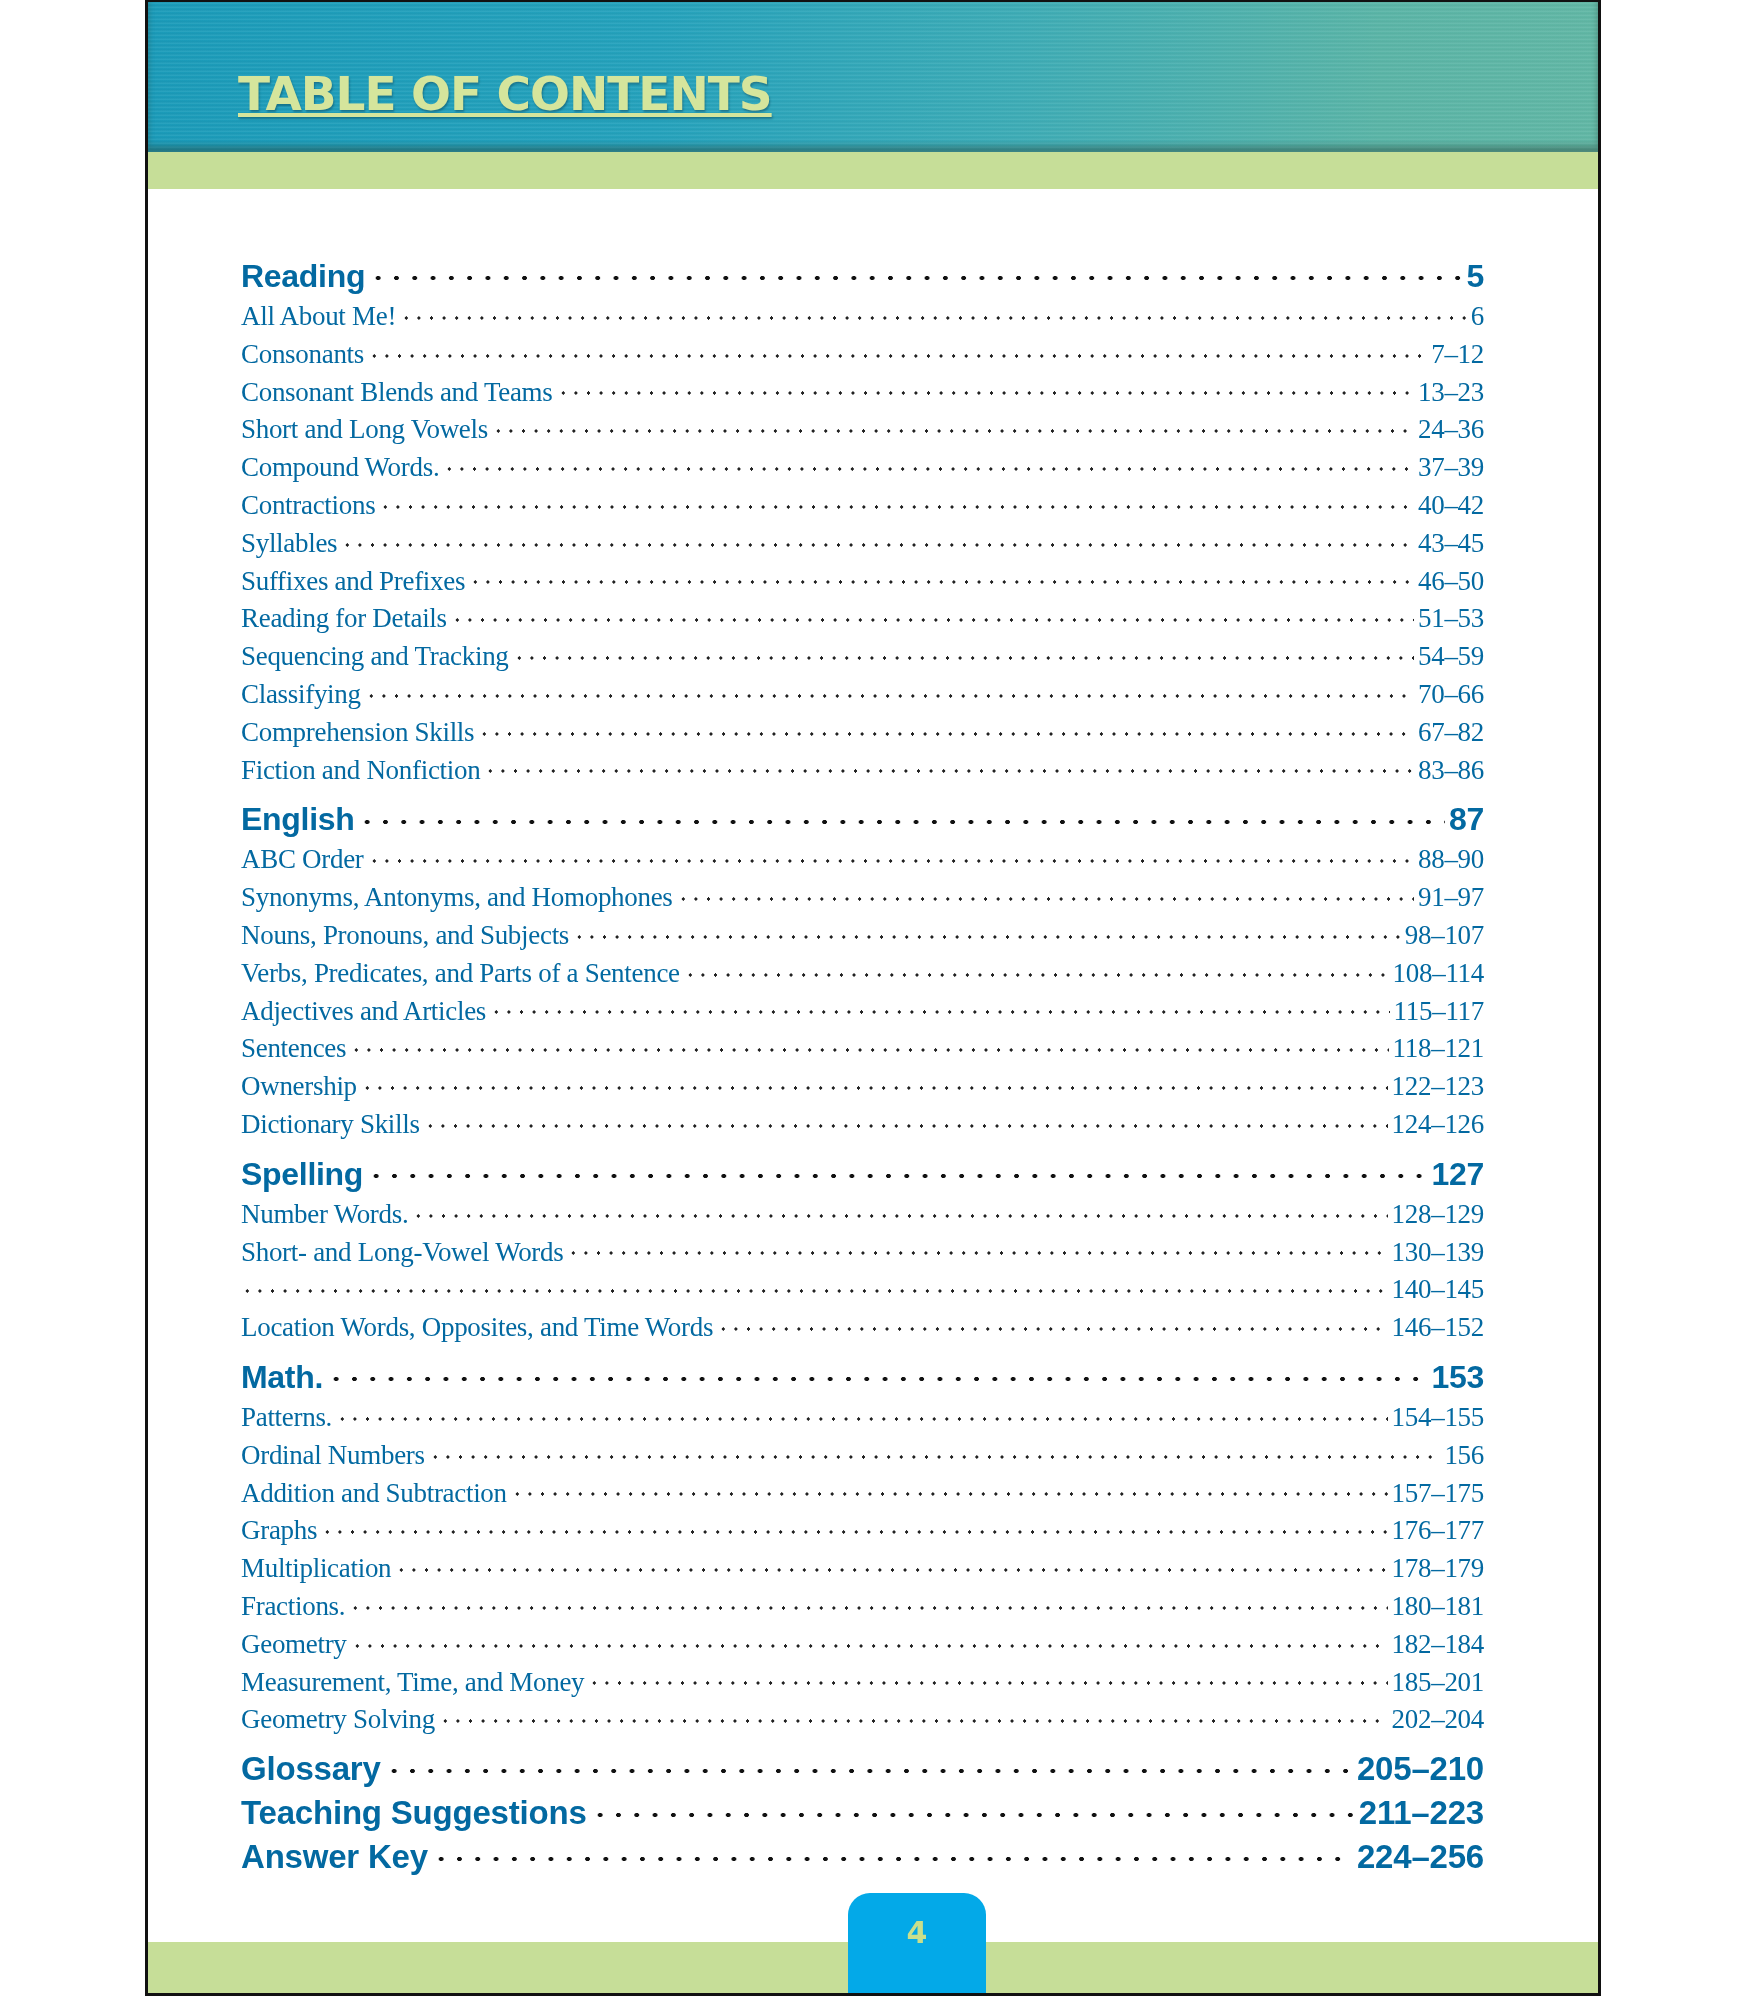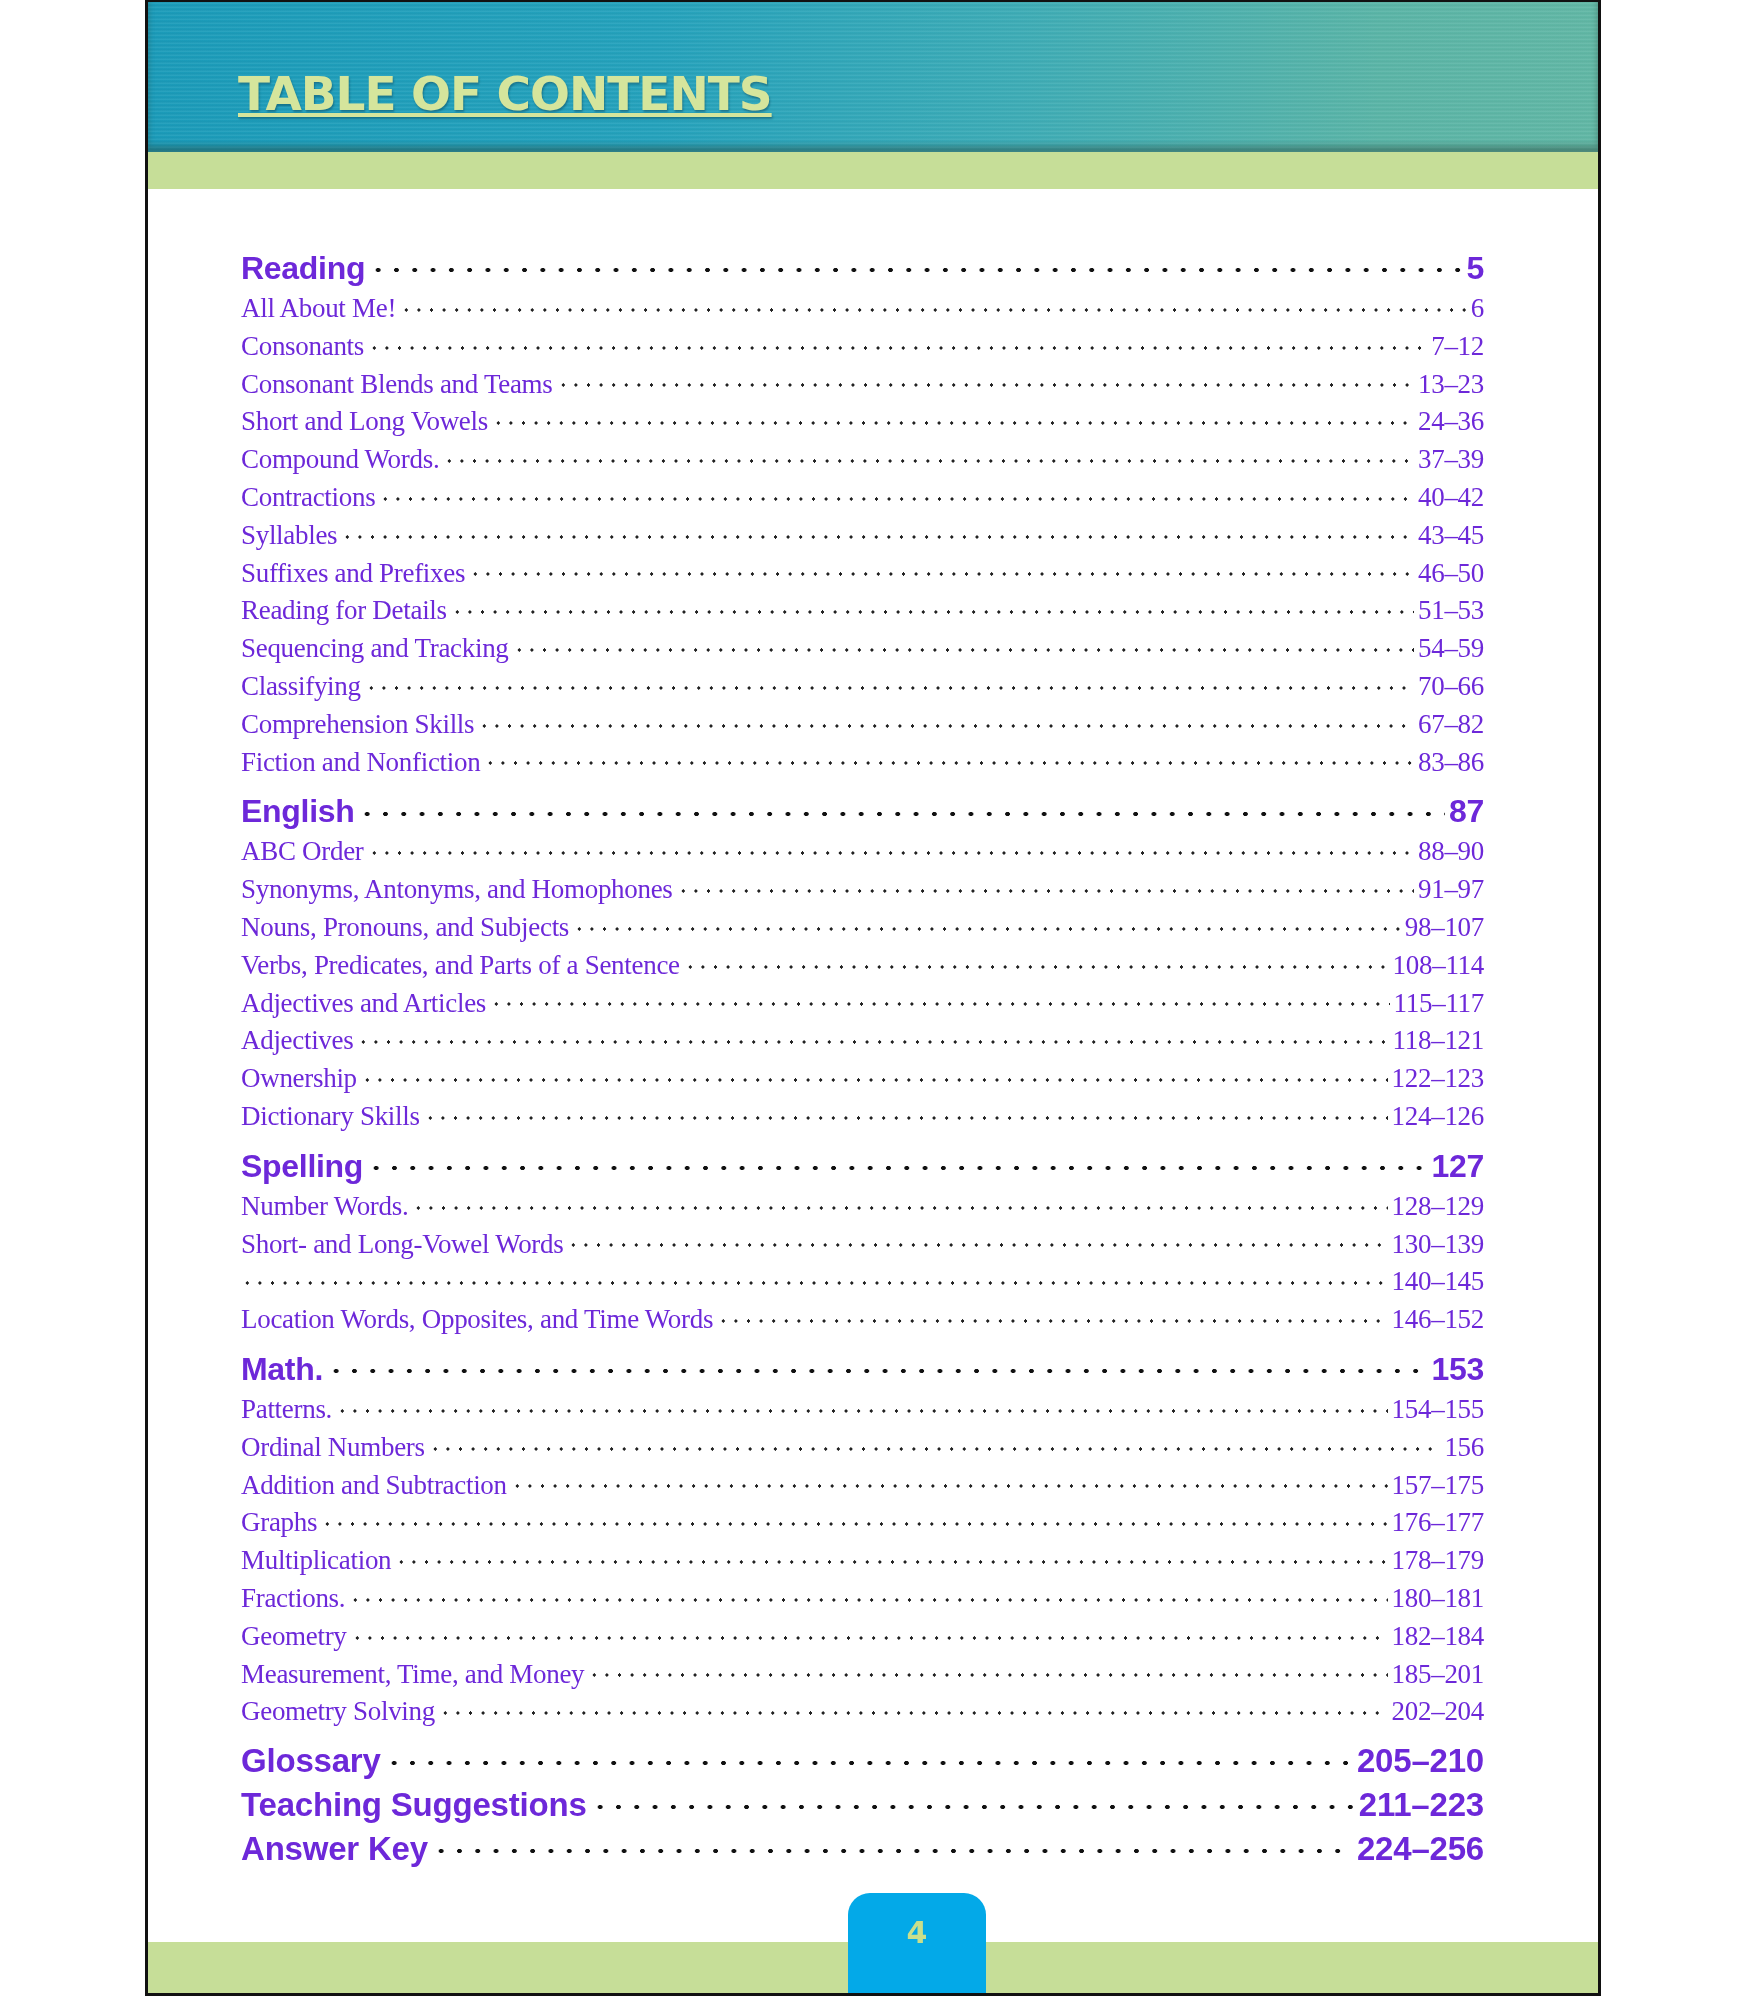--- a/index.html
+++ b/index.html
@@ -18,22 +18,22 @@
   }
   .banner-title {
     position: absolute; left: 90px; top: 64px;
     font-family: "DejaVu Sans", sans-serif; font-weight: bold; font-size: 47px;
     letter-spacing: -1px; color: #d5e59c;
     text-shadow: 1px 2px 2px rgba(0,40,60,0.35);
     text-decoration: underline;
   }
   .top-band { position: absolute; left: 0; top: 150px; width: 100%; height: 37px; background: #c6de98; }
   .toc {
-    position: absolute; left: 93px; top: 244px; width: 1243px;
-    color: #6d28d9;
+    position: absolute; left: 93px; top: 252px; width: 1243px;
+    color: #0369a1;
   }
   .row { display: flex; align-items: baseline; white-space: nowrap; }
   .row .label { flex: 0 0 auto; padding-right: 4px; }
   .row .leader {
     flex: 1 1 auto; overflow: hidden; height: 1em; position: relative; top: 0;
     background-image: radial-gradient(circle, #222 1.5px, transparent 1.7px);
     background-size: 12.6px 6px; background-repeat: repeat-x; background-position: left 80%;
   }
   .row .pages { flex: 0 0 auto; padding-left: 4px; text-align: right; }
   .row.sub { font-family: Liberation Serif, serif; font-size: 27px; height: 37.8px; line-height: 37.8px; font-weight: normal; letter-spacing: -0.3px; }
@@ -166,21 +166,21 @@
           <span class="label">Verbs, Predicates, and Parts of a Sentence</span>
           <span class="leader"></span>
           <span class="pages">108–114</span>
         </div>
         <div class="row sub">
           <span class="label">Adjectives and Articles</span>
           <span class="leader"></span>
           <span class="pages">115–117</span>
         </div>
         <div class="row sub">
-          <span class="label">Adjectives</span>
+          <span class="label">Sentences</span>
           <span class="leader"></span>
           <span class="pages">118–121</span>
         </div>
         <div class="row sub">
           <span class="label">Ownership</span>
           <span class="leader"></span>
           <span class="pages">122–123</span>
         </div>
         <div class="row sub">
           <span class="label">Dictionary Skills</span>

